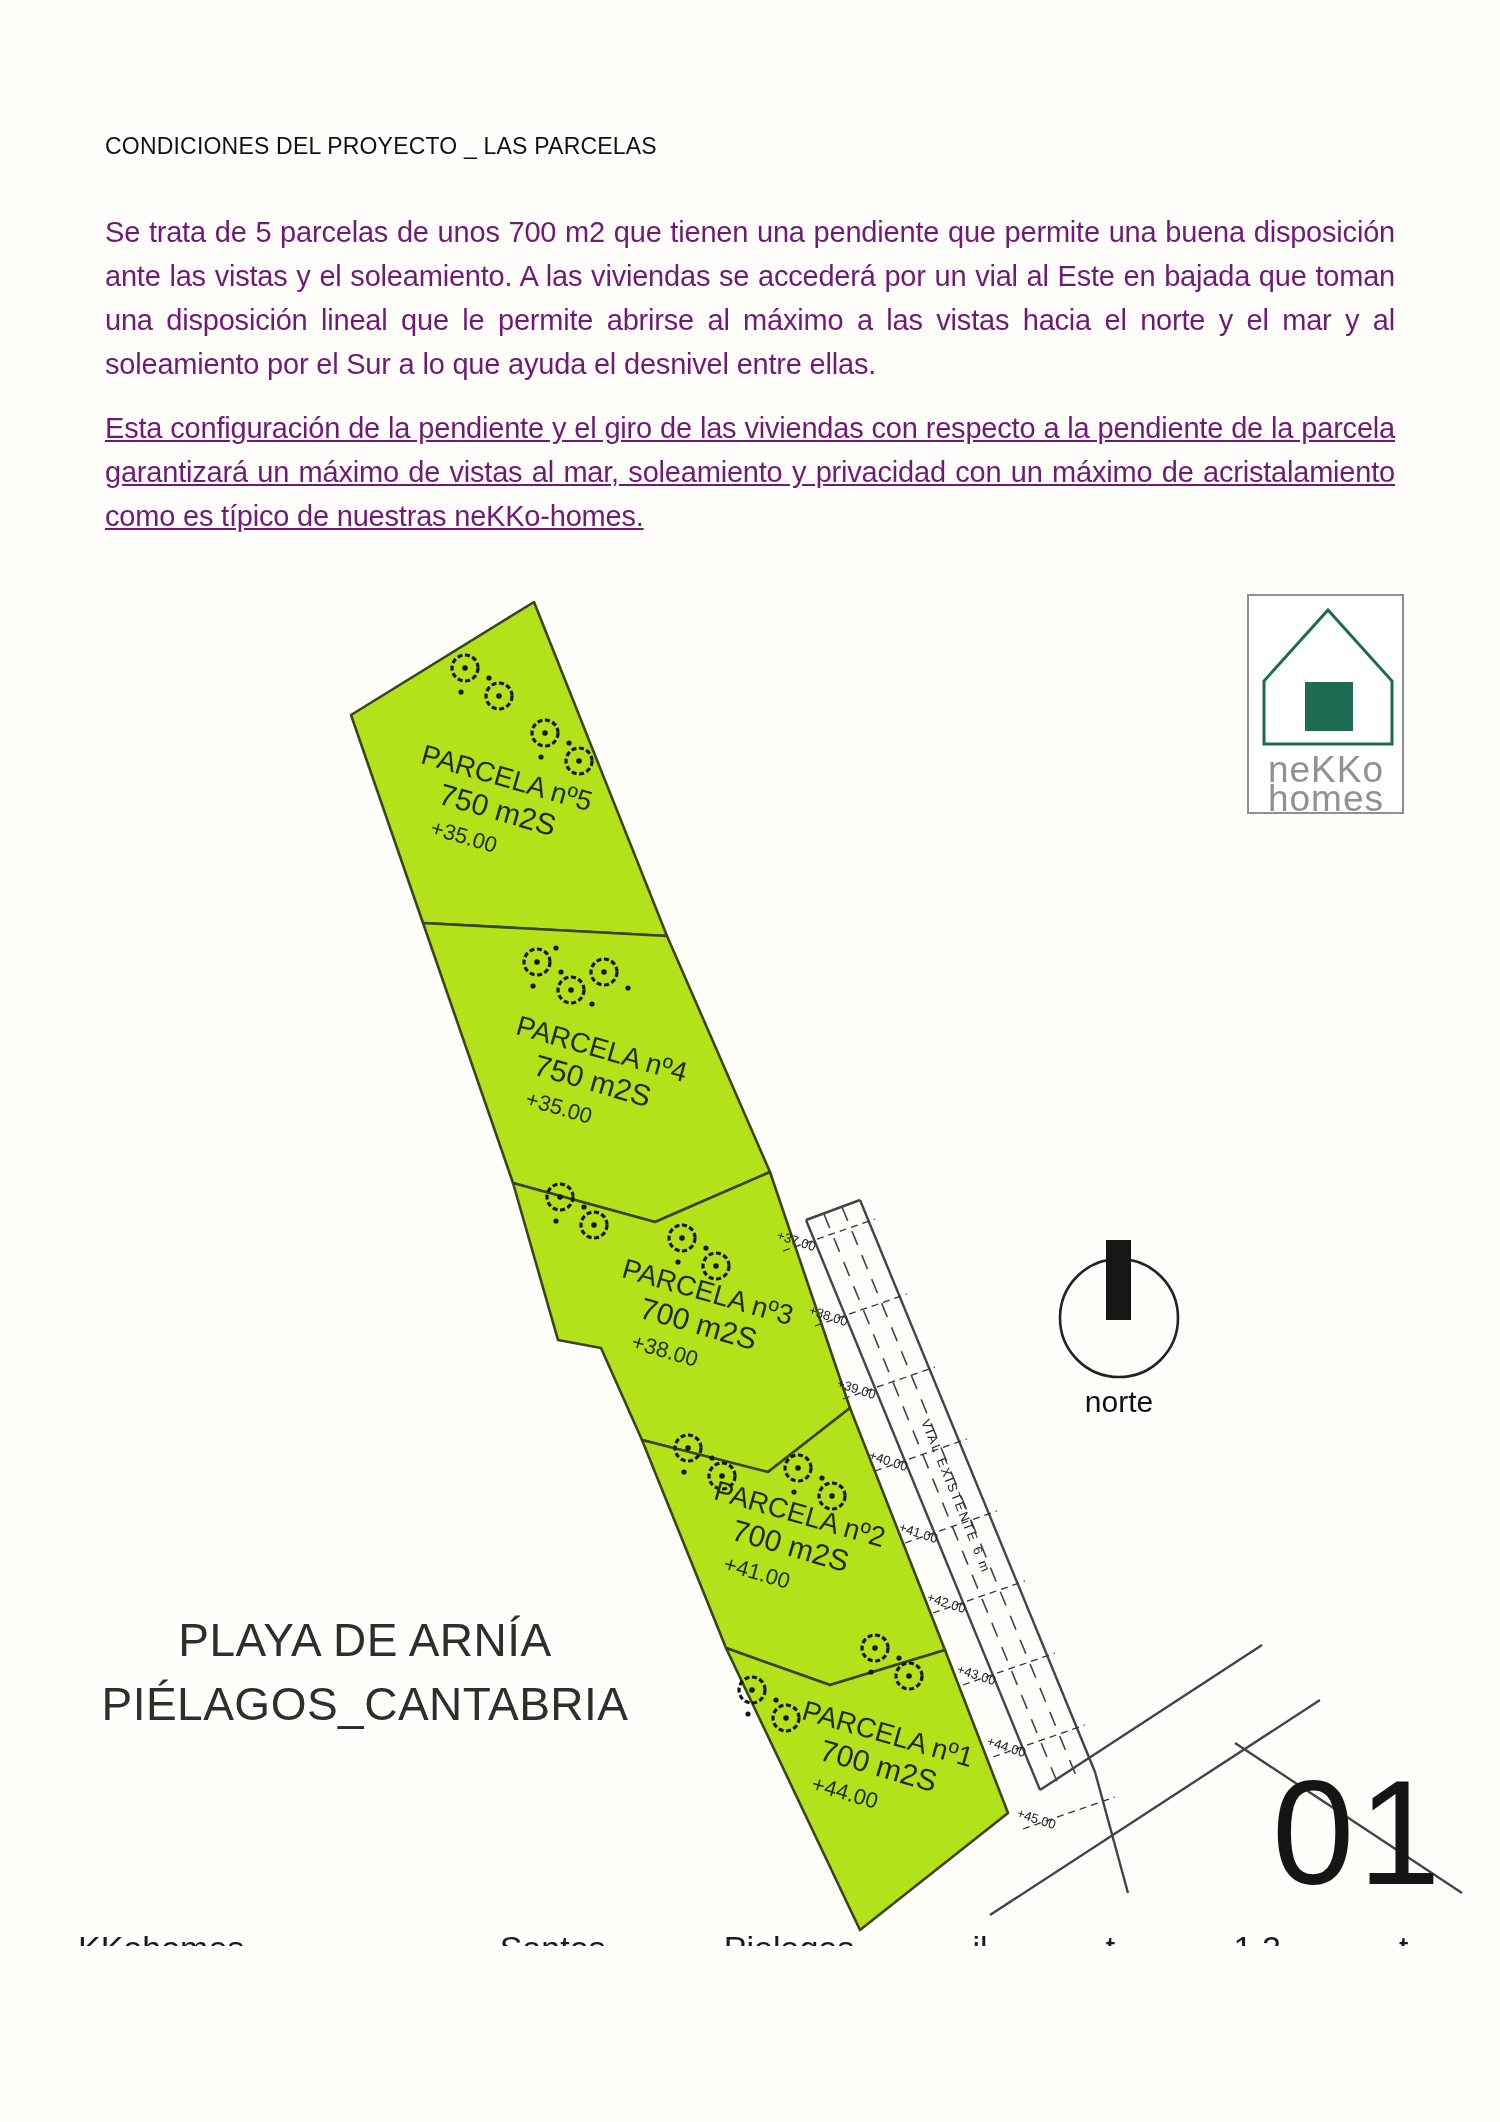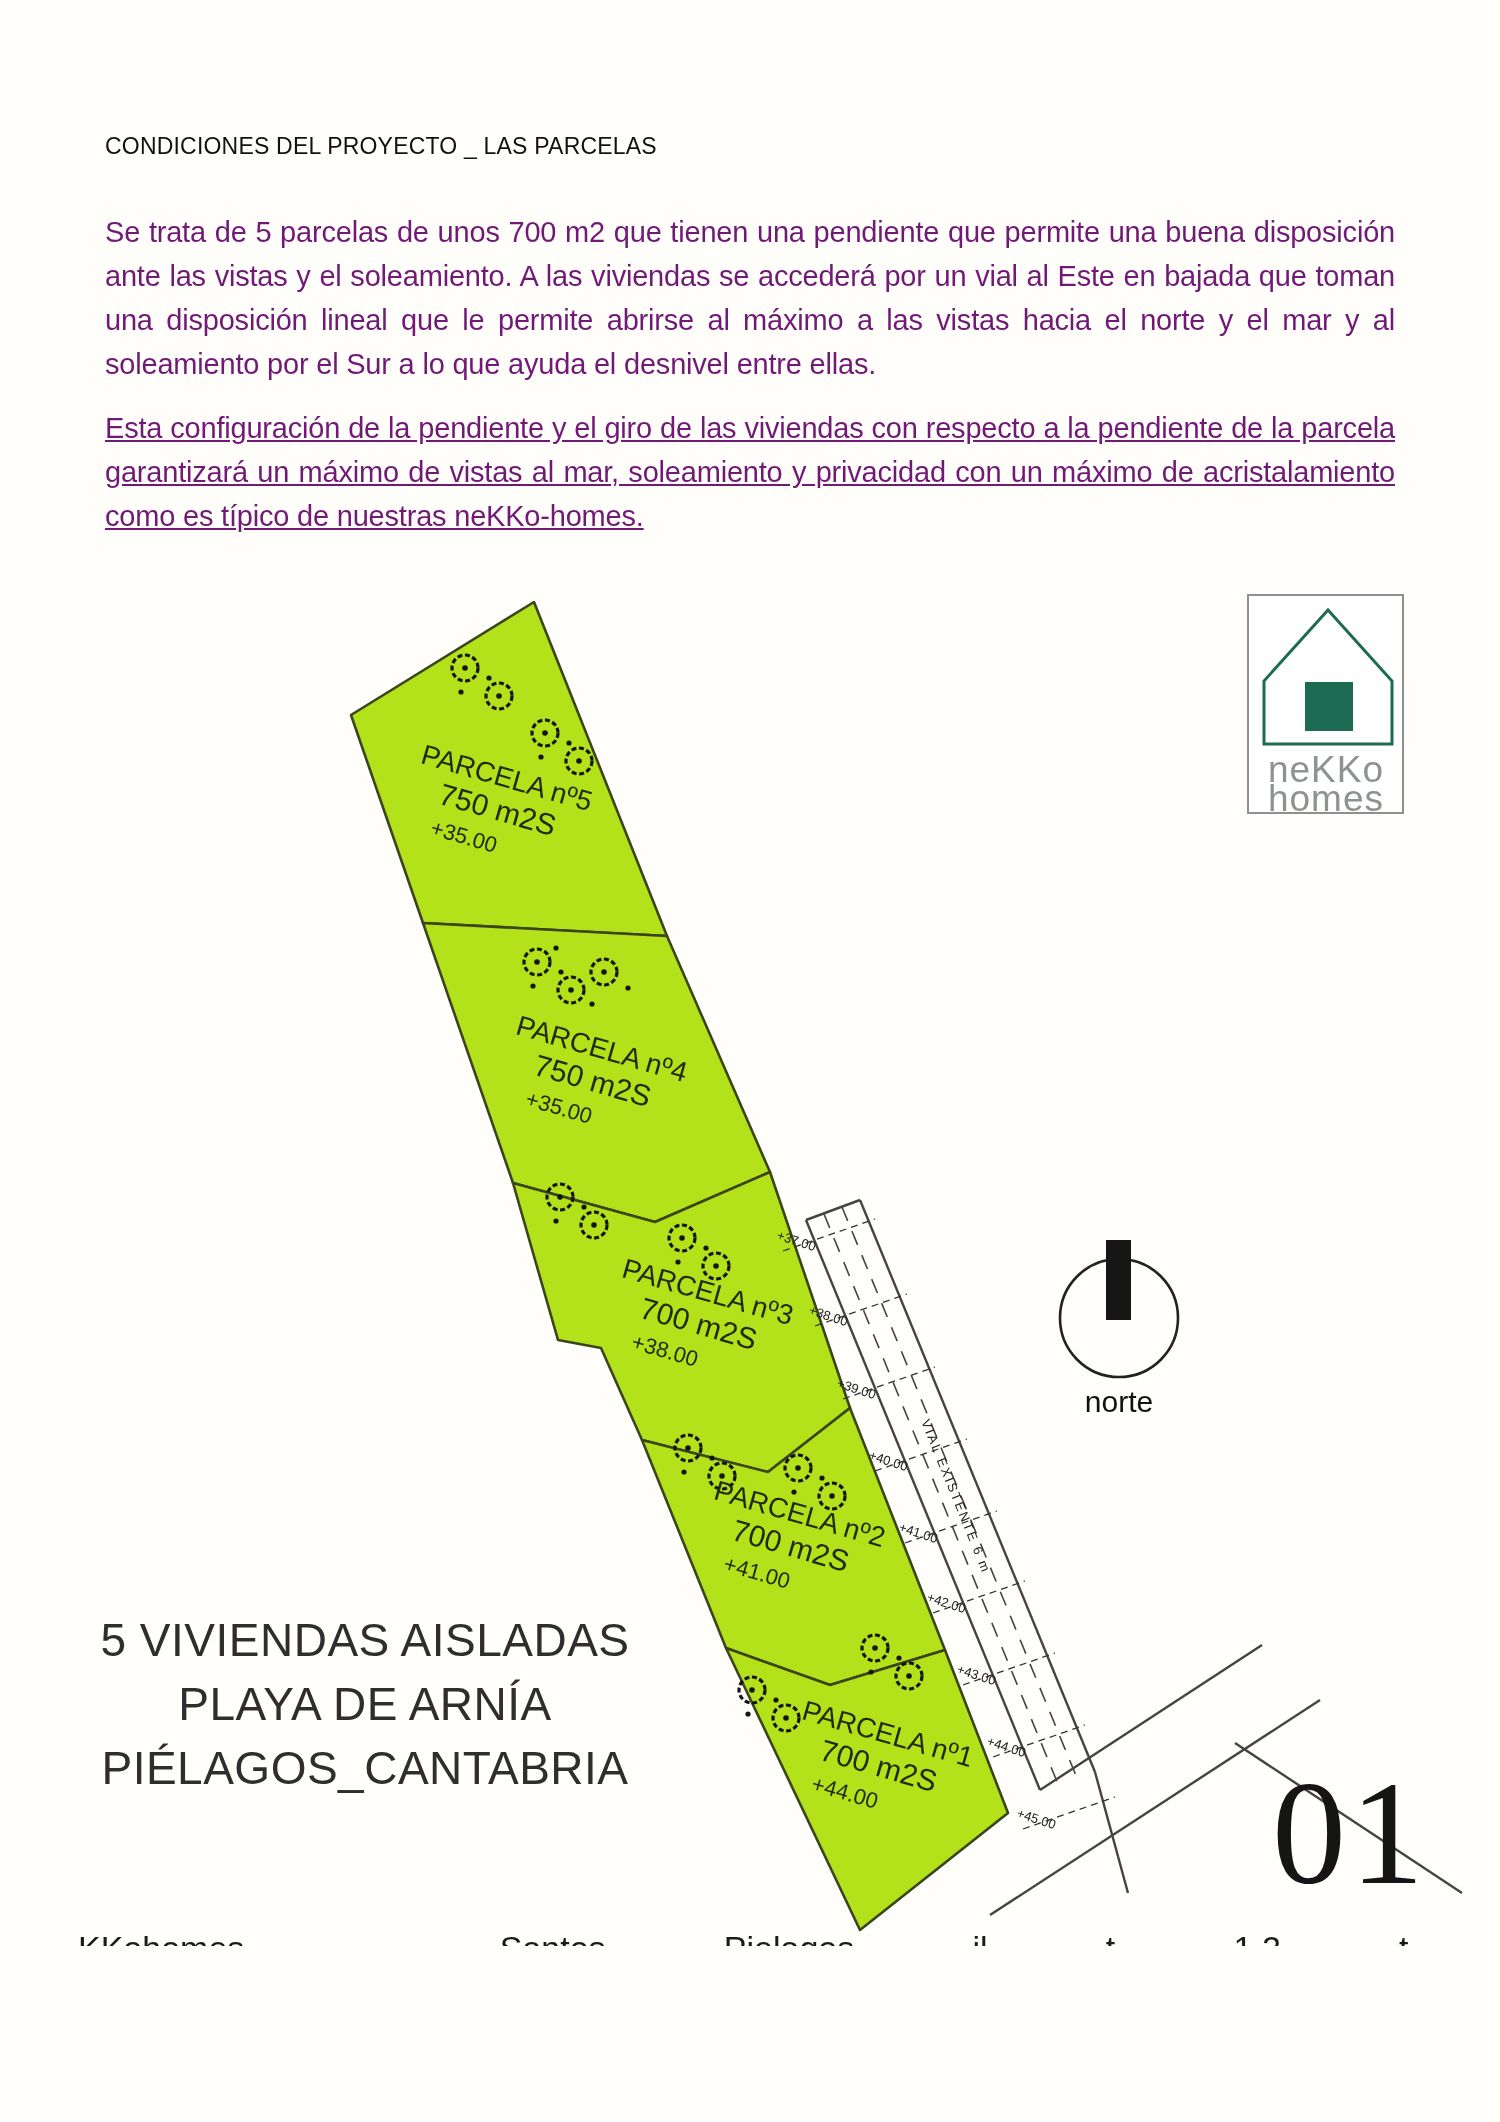--- a/index.html
+++ b/index.html
@@ -9,21 +9,21 @@
         font-size:23px;font-weight:normal;letter-spacing:.2px;color:#111;}
   .doc-para{position:absolute;left:105px;width:1290px;font-size:29px;line-height:44px;
         text-align:justify;color:#701a75;letter-spacing:-0.2px;}
   .para-1{top:210px;}
   .para-2{top:406px;text-decoration:underline;}
   .plan-svg{position:absolute;left:0;top:0;width:1500px;height:2122px;}
   svg text{font-family:"Liberation Sans",sans-serif;}
   .title-block{position:absolute;left:40px;top:1608px;width:650px;text-align:center;
         font-size:46px;line-height:64px;color:#2e2e2e;letter-spacing:.5px;}
   .sheet-number{position:absolute;left:1272px;top:1748px;font-size:148px;color:#151515;
-        letter-spacing:4px;font-family:Liberation Serif, serif;}
+        letter-spacing:4px;}
   .footer-clip{position:absolute;left:78px;top:1920px;width:1360px;height:26px;overflow:hidden;
         font-size:34px;line-height:56px;word-spacing:3.2em;color:#1a1a1a;white-space:nowrap;}
 </style>
 </head>
 <body>
 
 <div class="page">
 
   <div class="doc-heading">CONDICIONES DEL PROYECTO _ LAS PARCELAS</div>
   <div class="doc-para para-1">Se trata de 5 parcelas de unos 700 m2 que tienen una pendiente que permite una buena disposición ante las vistas y el soleamiento. A las viviendas se accederá por un vial al Este en bajada que toman una disposición lineal que le permite abrirse al máximo a las vistas hacia el norte y el mar y al soleamiento por el Sur a lo que ayuda el desnivel entre ellas.</div>
@@ -157,21 +157,20 @@
     <g>
       <rect x="1248" y="595" width="155" height="218" fill="#ffffff" stroke="#8f8f8f" stroke-width="2"></rect>
       <polygon points="1264,744 1264,681 1328,610 1392,681 1392,744" fill="#ffffff" stroke="#1d6b52" stroke-width="3"></polygon>
       <rect x="1305" y="682" width="48" height="49" fill="#1d6b52"></rect>
       <text x="1326" y="782" text-anchor="middle" font-size="37" letter-spacing="1" fill="#8e938f">neKKo</text>
       <text x="1326" y="811" text-anchor="middle" font-size="37" letter-spacing="1" fill="#8e938f">homes</text>
     </g>
   </svg>
 
   <div class="title-block">
-    <div>5 VIVIENDAS AISLADAS</div>
     <div>PLAYA DE ARNÍA</div>
     <div>PIÉLAGOS_CANTABRIA</div>
   </div>
 
   <div class="sheet-number">01</div>
 
   <div class="footer-clip">KKohomes _ Santos Pielagos il t 1.2 t</div>
 
 </div>
 

